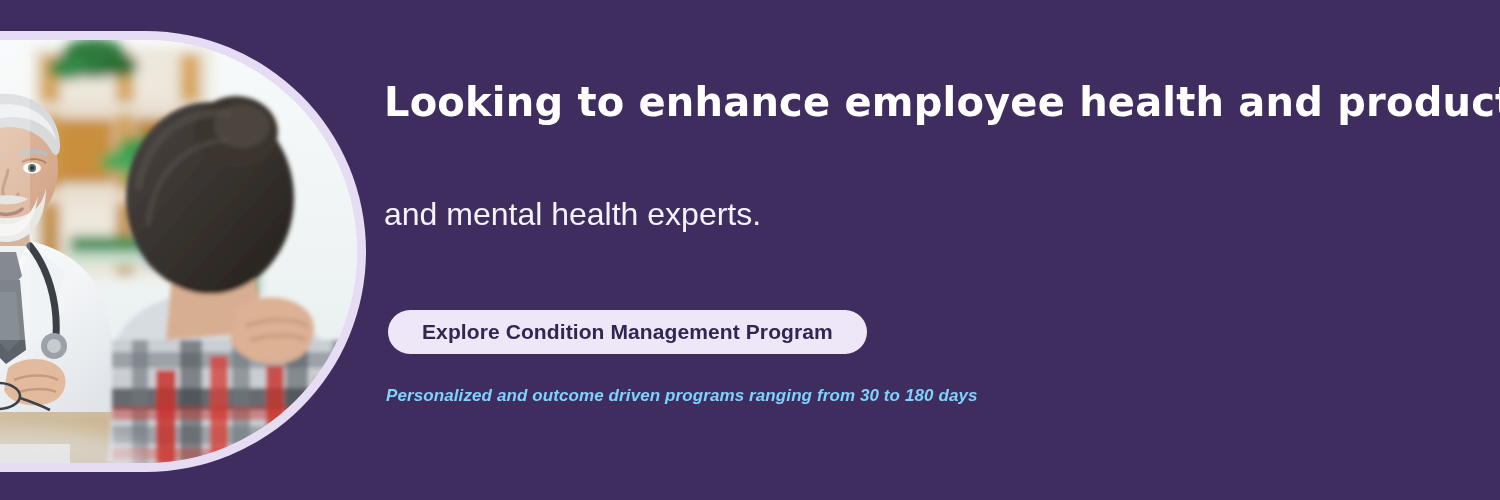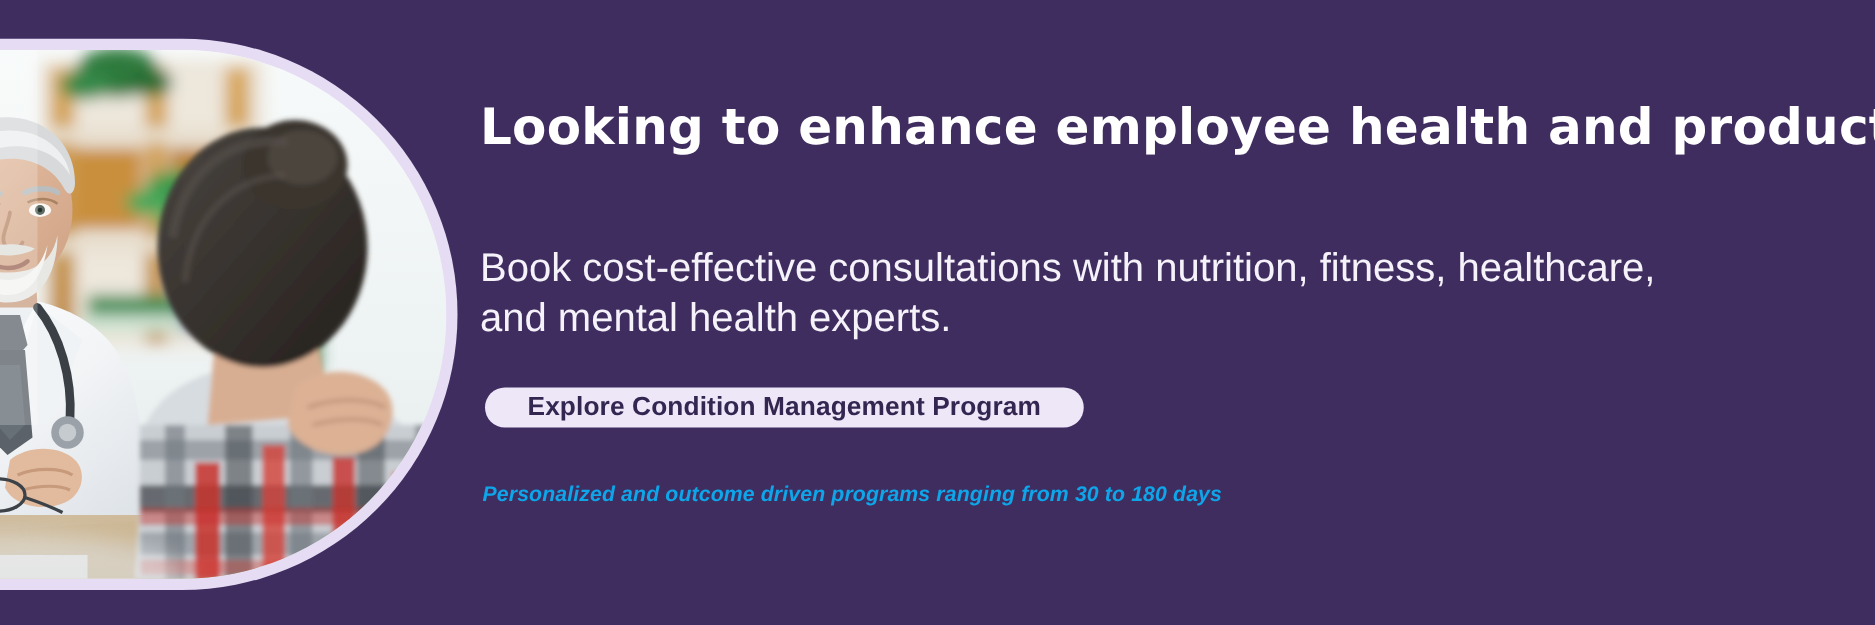--- a/index.html
+++ b/index.html
@@ -83,21 +83,21 @@
     font-weight: 400;
     color: #F5F2FA;
     font-family: "Liberation Sans", sans-serif;
   }
   #subhead .sh-line { display: block; white-space: nowrap; }
 
   #cta-button {
     position: absolute;
     left: 4px;
     top: 310px;
-    height: 32px;
+    height: 44px;
     padding: 0 34px;
     display: inline-flex;
     align-items: center;
     justify-content: center;
     background: #EDE7F8;
     color: #332650;
     border: none;
     border-radius: 24px;
     font-family: "Liberation Sans", sans-serif;
     font-size: 21px;
@@ -109,21 +109,21 @@
 
   #footnote {
     position: absolute;
     left: 2px;
     top: 386px;
     margin: 0;
     font-family: "Liberation Sans", sans-serif;
     font-size: 17px;
     font-weight: 700;
     font-style: italic;
-    color: #0ea5e9;
+    color: #7dd3fc;
     letter-spacing: 0.1px;
     white-space: nowrap;
   }
 </style>
 </head>
 <body>
 
 <div id="banner">
 
   <div id="photo-panel">
@@ -333,21 +333,20 @@
     </div>
   </div>
 
   <div id="content">
 
     <h1 id="headline">
       <span class="hl-line">Looking to enhance employee health and productivity</span>
     </h1>
 
     <p id="subhead">
-      <span class="sh-line">Book cost-effective consultations with nutrition, fitness, healthcare,</span>
       <span class="sh-line">and mental health experts.</span>
     </p>
 
     <button id="cta-button" type="button">Explore Condition Management Program</button>
 
     <p id="footnote">Personalized and outcome driven programs ranging from 30 to 180 days</p>
 
   </div>
 
 </div>

